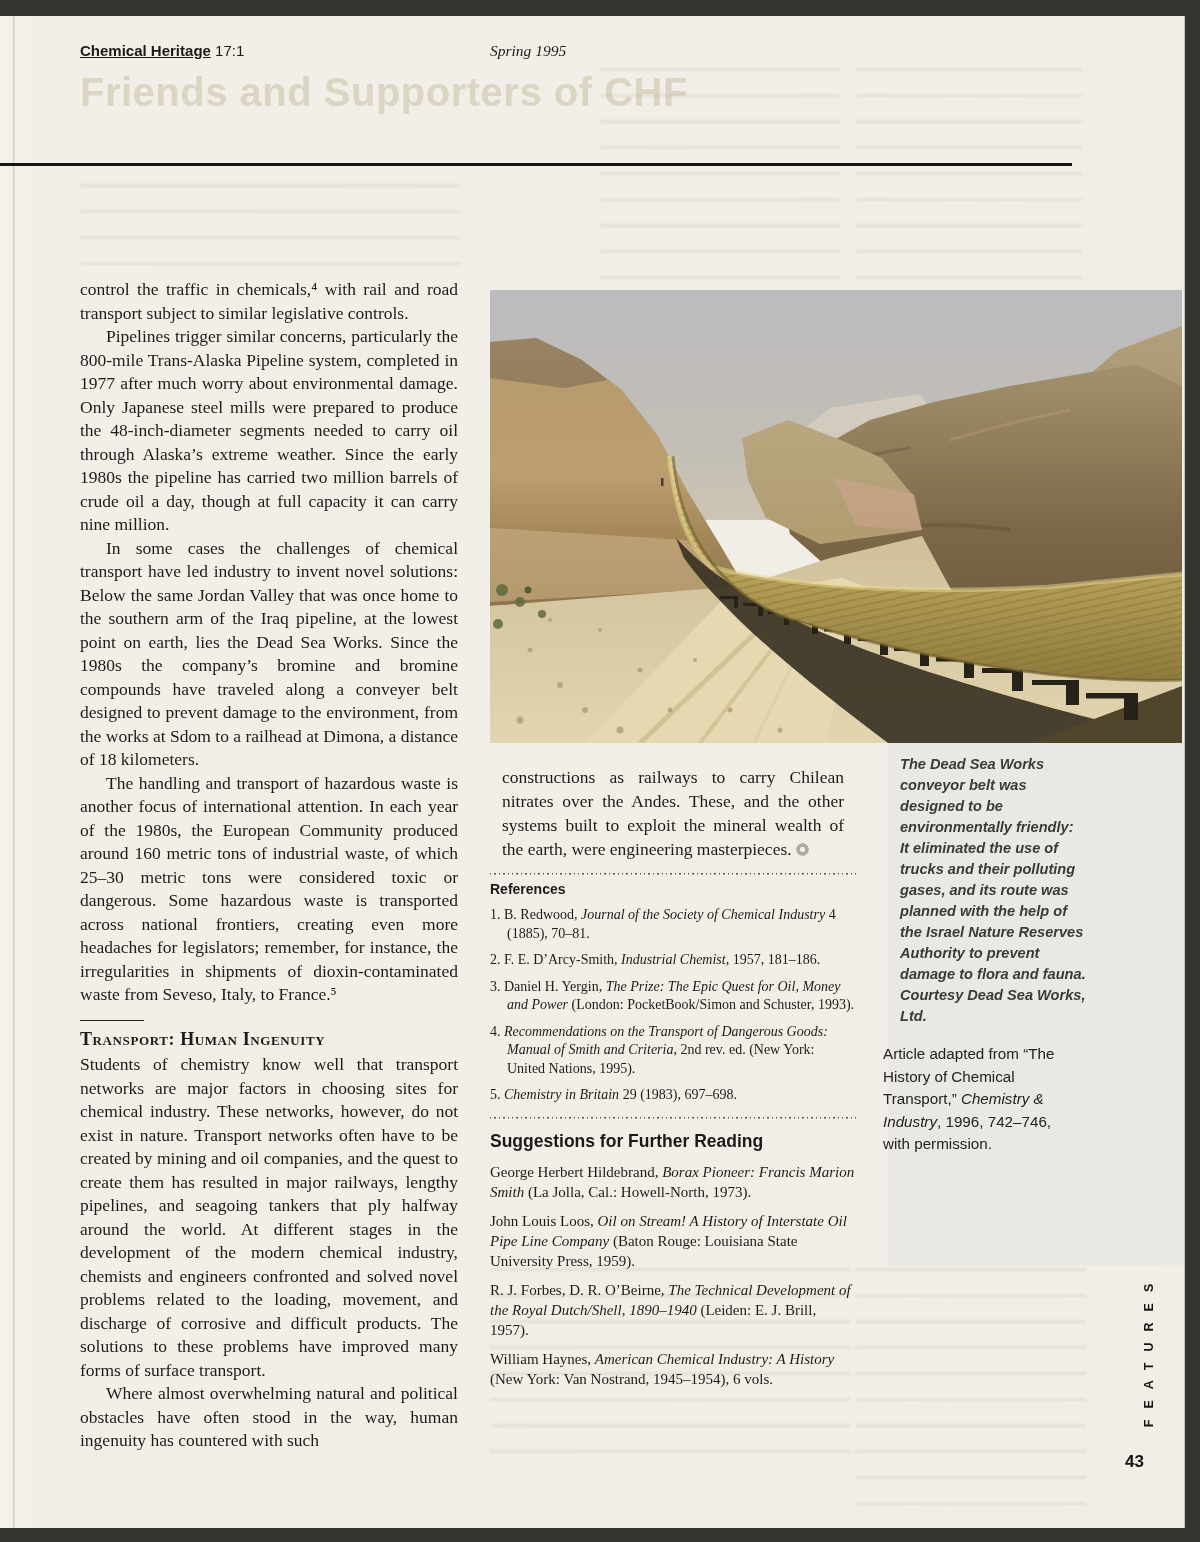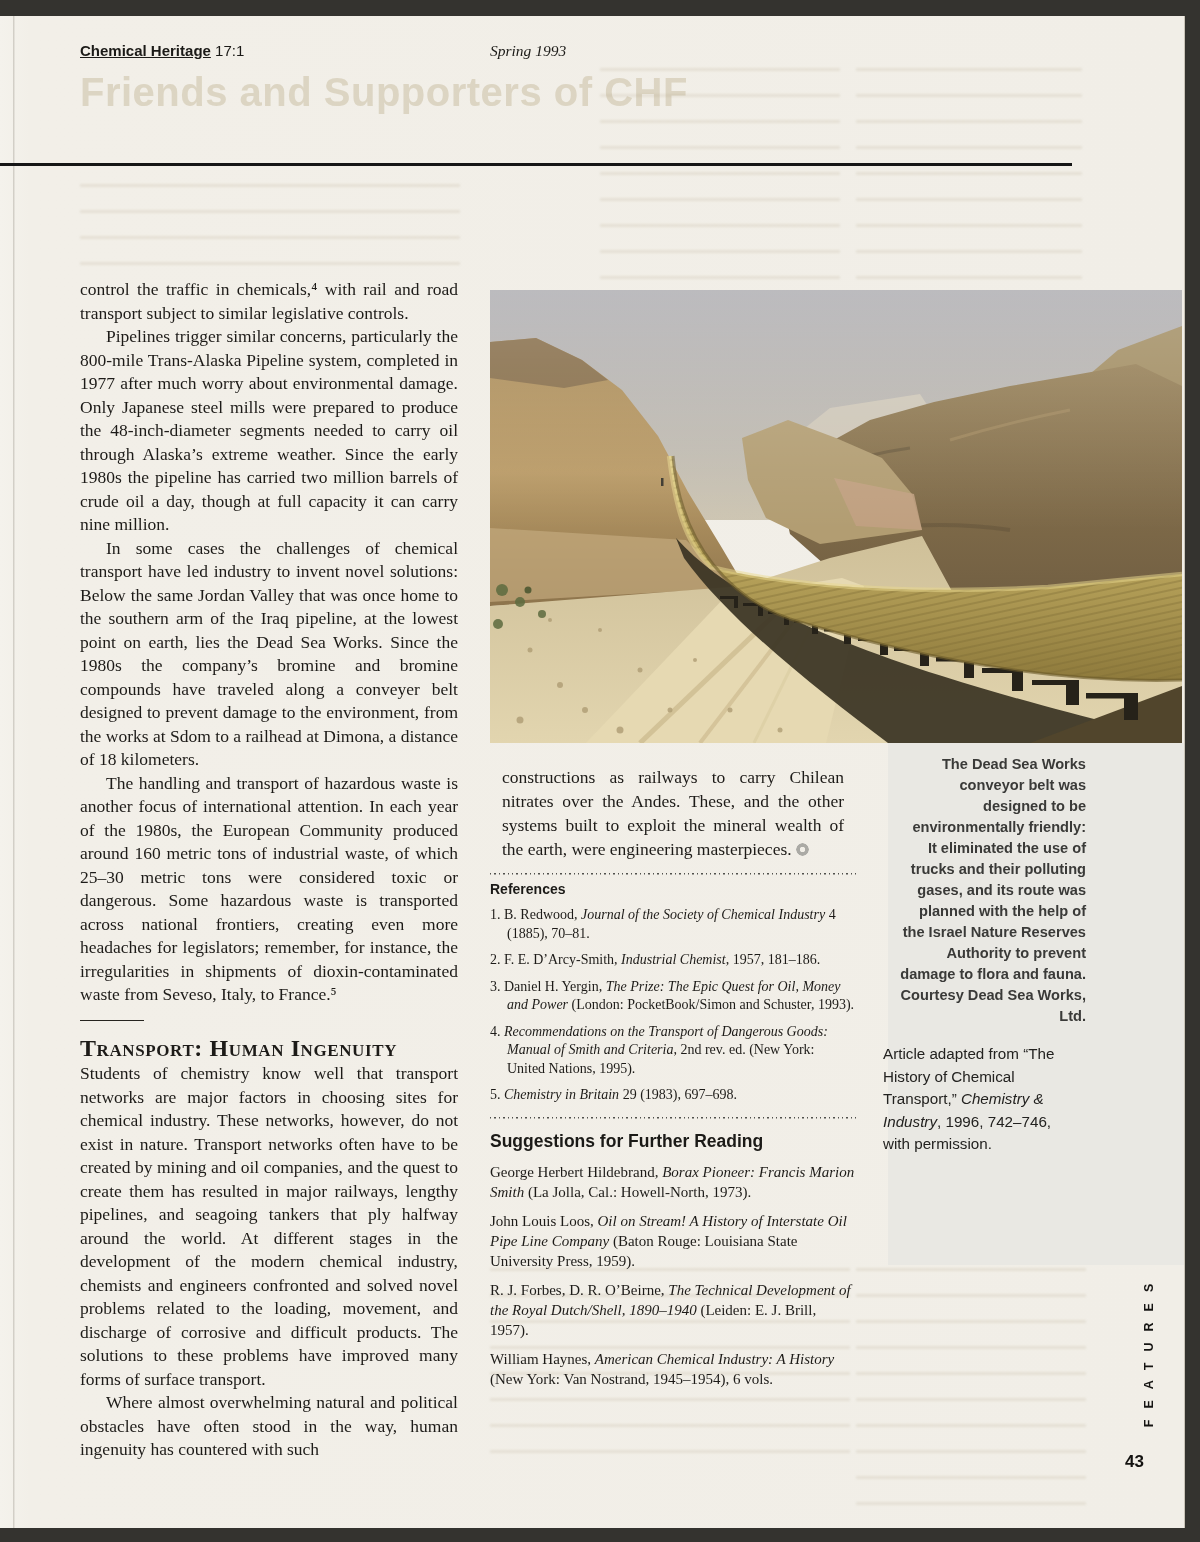--- a/index.html
+++ b/index.html
@@ -25,29 +25,29 @@
   .ghost-lines{position:absolute;
     background-image:repeating-linear-gradient(180deg,rgba(168,155,122,.30) 0px,rgba(168,155,122,.30) 3px,rgba(0,0,0,0) 3px,rgba(0,0,0,0) 26px);
     filter:blur(1px);opacity:.55;}
 
   
   .col-left{position:absolute;left:80px;top:262px;width:378px;
     font-size:17.5px;line-height:23.5px;color:#1d1b18;text-align:justify;}
   .body-p{margin:0;}
   .body-p.ind{text-indent:26px;}
   .footrule{width:64px;border:none;border-top:1.6px solid #26241f;margin:13px 0 4px 0;}
-  .sec-head{font-variant:small-caps;letter-spacing:.6px;font-size:24px;margin:16px 0 2px 0;font-family:Liberation Serif, serif;}
+  .sec-head{font-variant:small-caps;letter-spacing:.6px;font-size:18px;margin:7px 0 2px 0;font-family:Liberation Serif, serif;}
 
   .photo{position:absolute;left:490px;top:274px;width:692px;height:453px;margin:0;padding:0;}
   .photo svg{display:block;width:692px;height:453px;}
 
   .right-panel{position:absolute;left:888px;top:727px;width:296px;height:522px;background:#e9e8e3;}
   .caption{position:absolute;left:900px;top:738px;width:186px;
-    font-family:"Liberation Sans","DejaVu Sans",sans-serif;font-weight:bold;
-    font-size:14.6px;line-height:21px;color:#3a3a38;text-align:right;}
+    font-family:"Liberation Sans","DejaVu Sans",sans-serif;font-weight:bold;font-style:italic;
+    font-size:14.6px;line-height:21px;color:#3a3a38;}
   .art-note{position:absolute;left:883px;top:1012px;width:190px;
     font-family:"Liberation Sans","DejaVu Sans",sans-serif;font-size:15.2px;line-height:22.5px;color:#232220;}
 
   .col-mid{position:absolute;left:490px;top:737px;width:366px;color:#1d1b18;}
   .closing{font-size:17.5px;line-height:24px;text-align:justify;margin:12px;}
   .orn{display:inline-block;width:13px;height:13px;border-radius:50%;vertical-align:-1px;margin-left:4px;
     background:radial-gradient(circle at 50% 50%, #f1eee7 0 2.5px, #abaaa5 3px 6px, rgba(0,0,0,0) 6.6px);}
   .dotrule{height:2px;margin:12px 0 6px 0;
     background-image:repeating-linear-gradient(to right,#50504c 0,#50504c 1.4px,rgba(0,0,0,0) 1.4px,rgba(0,0,0,0) 4.4px);
     background-size:100% 1.5px;background-repeat:no-repeat;background-position:left center;}
@@ -75,21 +75,21 @@
   <div class="ghost-h">Friends and Supporters of CHF</div>
   <div class="ghost-lines" style="left:80px;top:168px;width:380px;height:104px;"></div>
   <div class="ghost-lines" style="left:600px;top:52px;width:240px;height:222px;"></div>
   <div class="ghost-lines" style="left:856px;top:52px;width:226px;height:230px;"></div>
   <div class="ghost-lines" style="left:490px;top:1252px;width:360px;height:208px;"></div>
   <div class="ghost-lines" style="left:856px;top:1252px;width:230px;height:256px;"></div>
 
   <div class="hdr">
     <span class="j">Chemical Heritage</span>
     <span>17:1</span>
-    <span class="season">Spring 1993</span>
+    <span class="season">Spring 1995</span>
   </div>
   <div class="top-rule"></div>
 
   <div class="col-left">
     <div>
         <p class="body-p">control the traffic in chemicals,⁴ with rail and road transport subject to similar legislative controls.</p>
         <p class="body-p ind">Pipelines trigger similar concerns, particularly the 800-mile Trans-Alaska Pipeline system, completed in 1977 after much worry about environmental damage. Only Japanese steel mills were prepared to produce the 48-inch-diameter segments needed to carry oil through Alaska’s extreme weather. Since the early 1980s the pipeline has carried two million barrels of crude oil a day, though at full capacity it can carry nine million.</p>
         <p class="body-p ind">In some cases the challenges of chemical transport have led industry to invent novel solutions: Below the same Jordan Valley that was once home to the southern arm of the Iraq pipeline, at the lowest point on earth, lies the Dead Sea Works. Since the 1980s the company’s bromine and bromine compounds have traveled along a conveyer belt designed to prevent damage to the environment, from the works at Sdom to a railhead at Dimona, a distance of 18 kilometers.</p>
         <p class="body-p ind">The handling and transport of hazardous waste is another focus of international attention. In each year of the 1980s, the European Community produced around 160 metric tons of industrial waste, of which 25–30 metric tons were considered toxic or dangerous. Some hazardous waste is transported across national frontiers, creating even more headaches for legislators; remember, for instance, the irregularities in shipments of dioxin-contaminated waste from Seveso, Italy, to France.⁵</p>
       </div>

